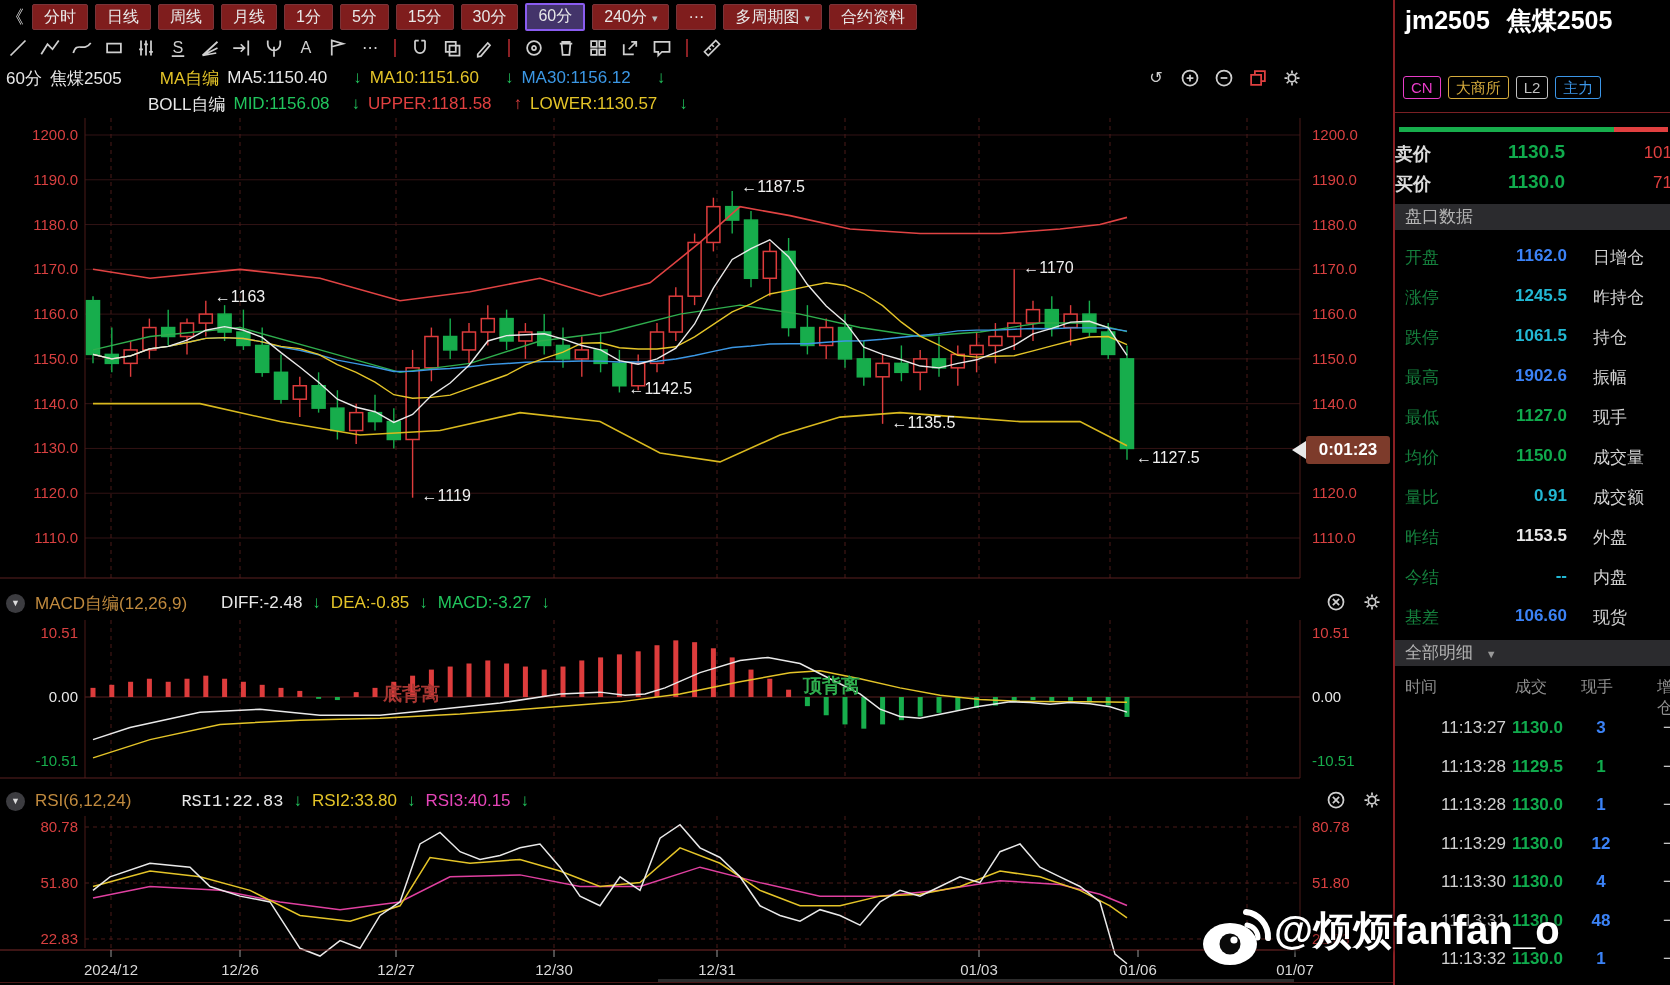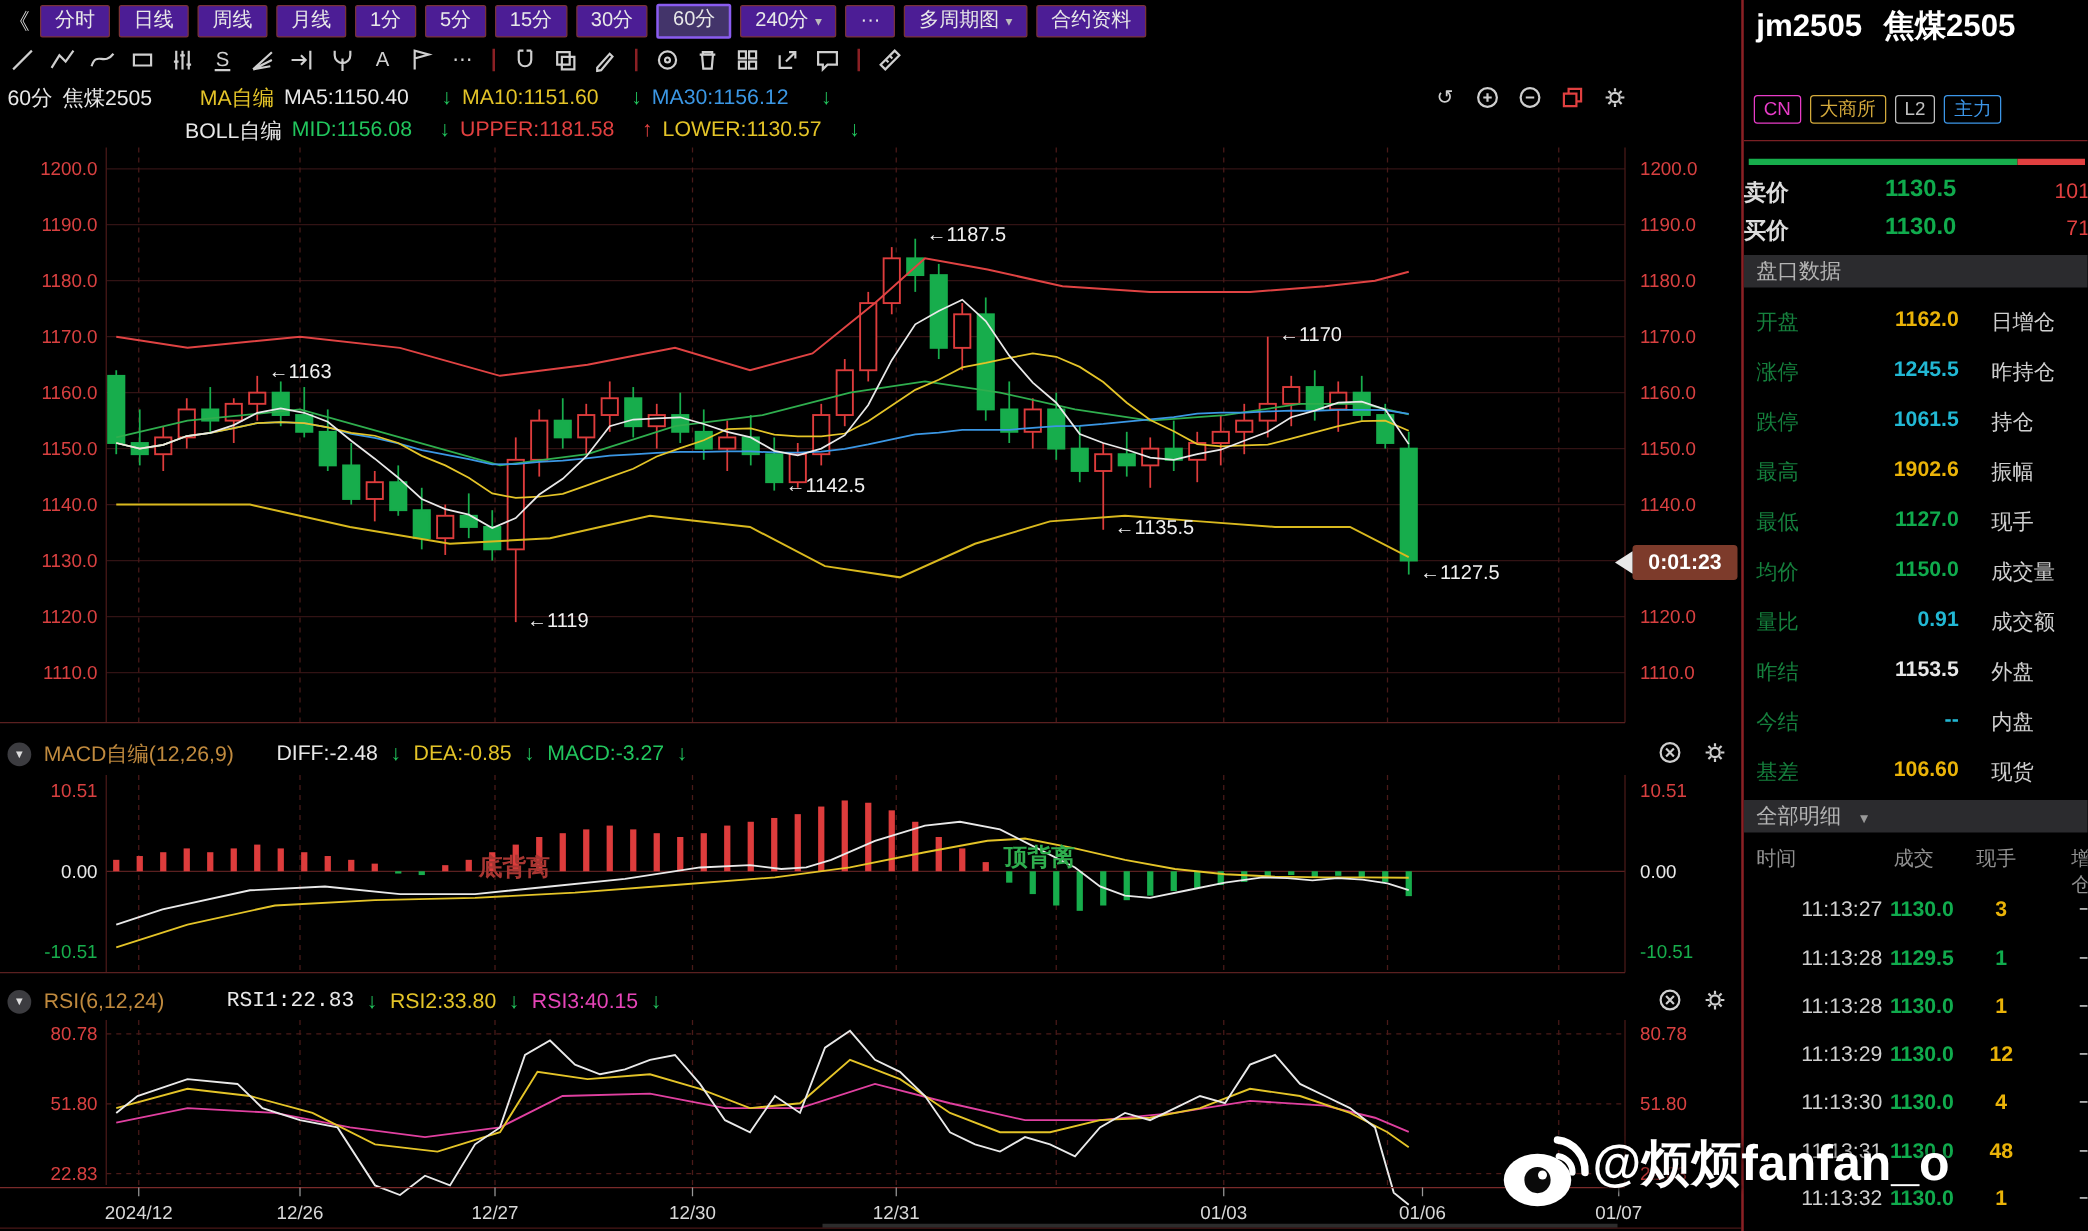--- a/index.html
+++ b/index.html
@@ -2,21 +2,21 @@
 <html><head>
 <meta charset="utf-8">
 <style>
   html,body{margin:0;padding:0;background:#000;}
   body{width:1670px;height:985px;position:relative;overflow:hidden;
        font-family:"Liberation Sans",sans-serif;color:#ddd;}
   .abs{position:absolute;}
   
   #toolbar1{left:0;top:0;width:1392px;height:33px;display:flex;align-items:center;}
   #collapse{color:#ddd;font-size:18px;margin:0 8px 0 6px;}
-  .tfbtn{height:24px;line-height:24px;padding:0 11px;margin-right:7px;background:#4c1d95;
+  .tfbtn{height:24px;line-height:24px;padding:0 11px;margin-right:7px;background:#7f1d1d;
          border:1px solid #7a3338;color:#e8e8e8;font-size:16px;border-radius:2px;cursor:pointer;white-space:nowrap;}
   .tfbtn.sel{background:#43346a;border:2px solid #8a5cf0;line-height:22px;}
   .tfbtn .dd{font-size:11px;margin-left:5px;color:#bbb;}
   #icons1{position:absolute;right:6px;top:4px;display:flex;gap:13px;align-items:center;}
   #toolbar2{left:0;top:33px;width:1392px;height:30px;display:flex;align-items:center;gap:12px;padding-left:8px;}
   .icn{width:20px;height:20px;display:inline-block;}
   .icn svg{width:100%;height:100%;}
   .vsep{width:2px;height:18px;background:#8b2024;margin:0 2px;}
   
   #indrow1{left:6px;top:66px;height:24px;font-size:17px;display:flex;gap:8px;align-items:center;white-space:nowrap;}
@@ -49,21 +49,21 @@
   .pkrow{position:absolute;left:0;width:277px;height:40px;font-size:17px;}
   .pkrow .l1{position:absolute;left:10px;top:10px;color:#15803d;}
   .pkrow .v1{position:absolute;left:62px;width:110px;top:10px;text-align:right;font-weight:bold;}
   .pkrow .l2{position:absolute;left:198px;top:10px;color:#d0d0d0;}
   .tkhdr{position:absolute;left:0;width:277px;height:26px;color:#909090;font-size:16px;}
   .tkrow{position:absolute;left:0;width:277px;height:38px;font-size:17px;}
   .tkrow .t{position:absolute;left:10px;top:10px;color:#d0d0d0;margin-left:36px;}
   .tkrow .p{position:absolute;left:96px;width:72px;top:10px;text-align:right;color:#10ab4d;font-weight:bold;}
   .tkrow .n{position:absolute;left:186px;width:40px;top:10px;text-align:center;font-weight:bold;}
   .tkrow .d{position:absolute;left:268px;top:10px;color:#ccc;}
-  .c-red{color:#eab308;}.c-green{color:#10ab4d;}.c-cyan{color:#22b8d4;}.c-white{color:#e8e8e8;}
+  .c-red{color:#3b82f6;}.c-green{color:#10ab4d;}.c-cyan{color:#22b8d4;}.c-white{color:#e8e8e8;}
   
   #countdown{left:1306px;top:436px;width:84px;height:28px;background:#7d3b2b;border-rad ius:3px;
              border-radius:3px;color:#fff;font-size:17px;font-weight:bold;text-align:center;line-height:28px;z-index:20;}
   #countdown:before{content:"";position:absolute;left:-14px;top:5px;
              border:9px solid transparent;border-right:14px solid #e8e8e8;border-left:0;}
   
   #watermark{left:1200px;top:888px;z-index:50;display:flex;align-items:center;}
   #wm-text{color:#fff;font-size:40px;font-weight:bold;white-space:nowrap;
            text-shadow:0 0 6px rgba(0,0,0,.85),2px 2px 3px rgba(0,0,0,.7);}
   svg text{font-family:"Liberation Sans",sans-serif;}

